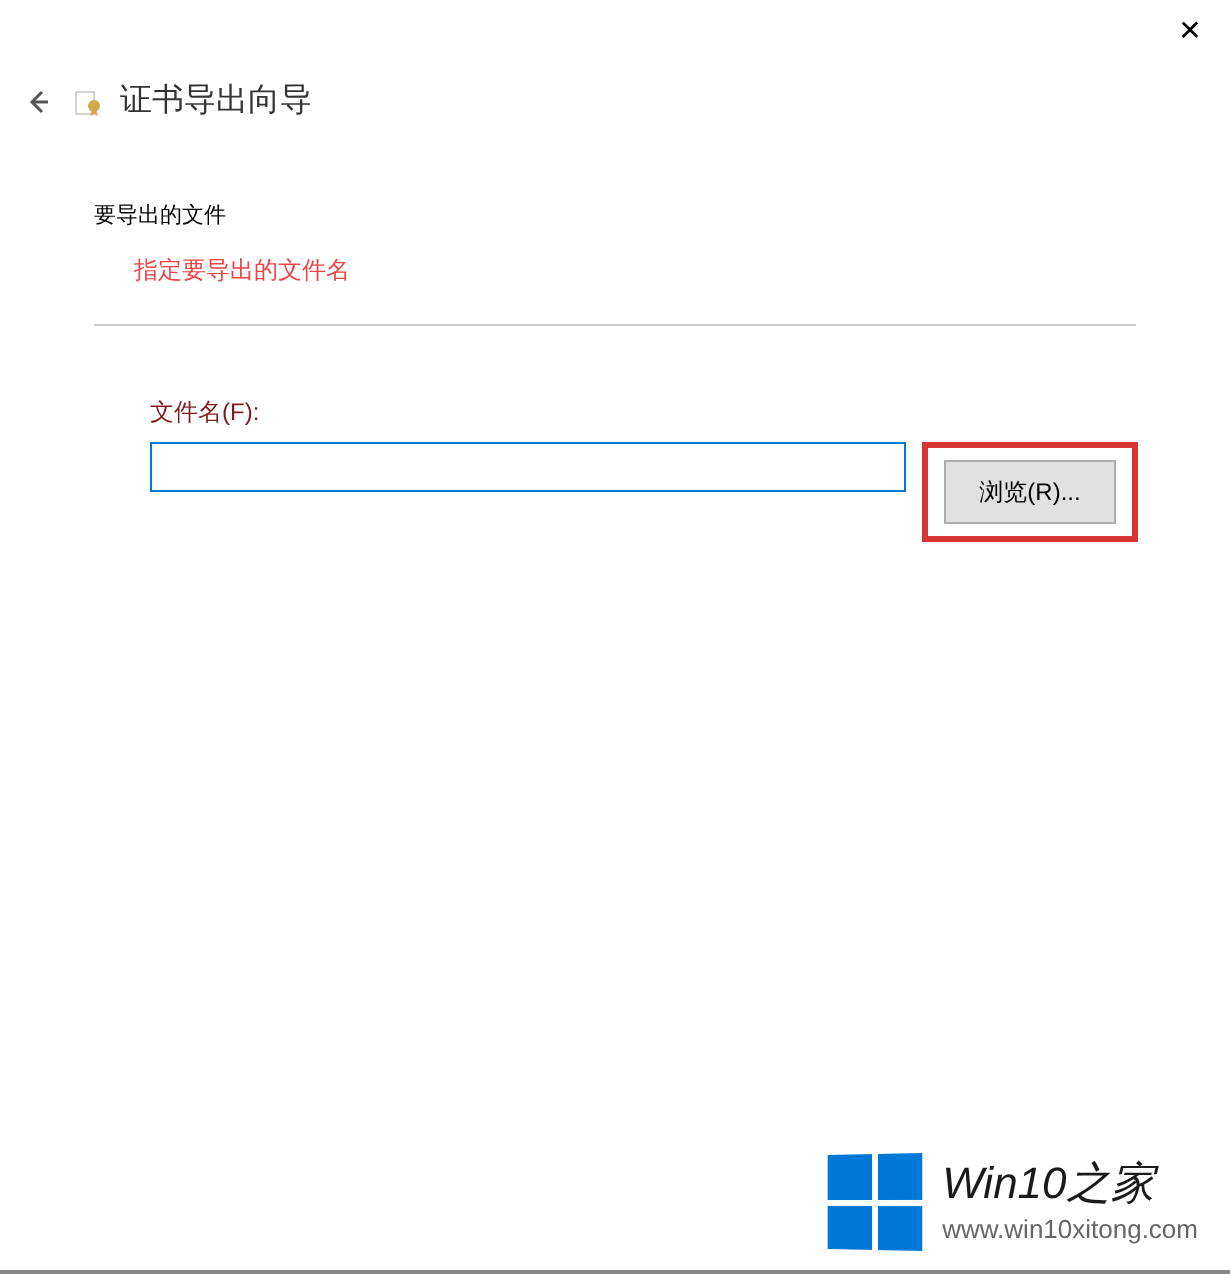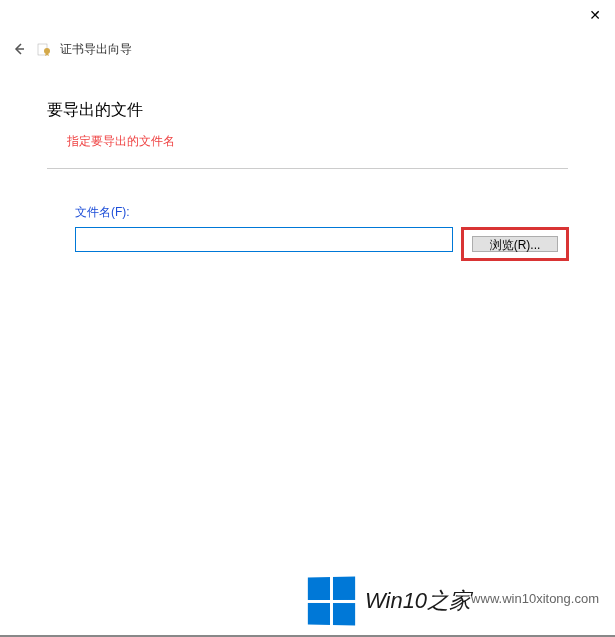--- a/index.html
+++ b/index.html
@@ -46,47 +46,47 @@
       color: #555;
       cursor: pointer;
     }
     .wizard-icon {
       width: 16px;
       height: 16px;
       display: inline-block;
     }
     .wizard-title {
       color: #333;
-      font-size: 12px;
+      font-size: 16px;
     }
     .content {
       position: absolute;
       top: 100px;
       left: 47px;
       right: 47px;
     }
     .section-title {
-      font-size: 16px;
+      font-size: 11px;
       color: #000;
       margin-bottom: 12px;
     }
     .section-desc {
       font-size: 12px;
       color: #ef4444;
       margin-left: 20px;
       margin-bottom: 18px;
     }
     .divider {
       border: none;
       border-top: 1px solid #ccc;
       margin-bottom: 35px;
     }
     .field-label {
       font-size: 12px;
-      color: #1d4ed8;
+      color: #7f1d1d;
       margin-left: 28px;
       margin-bottom: 6px;
     }
     .input-row {
       display: flex;
       align-items: flex-start;
       margin-left: 28px;
       gap: 8px;
     }
     .filename-input {
@@ -97,21 +97,21 @@
       padding: 2px 4px;
       font-size: 12px;
       outline: none;
     }
     .browse-wrap {
       border: 3px solid #d93434;
       padding: 6px 8px;
     }
     .browse-btn {
       width: 86px;
-      height: 16px;
+      height: 32px;
       background: #e1e1e1;
       border: 1px solid #adadad;
       font-size: 12px;
       cursor: pointer;
       font-family: inherit;
     }
     .watermark {
       position: absolute;
       bottom: 12px;
       right: 16px;
@@ -126,21 +126,21 @@
       grid-template-columns: 1fr 1fr;
       grid-template-rows: 1fr 1fr;
       gap: 3px;
       transform: perspective(200px) rotateY(-10deg);
     }
     .win-logo div {
       background: #0078d7;
     }
     .wm-text {
       display: flex;
-      flex-direction: row;
+      flex-direction: column;
       color: #1a1a1a;
     }
     .wm-main {
       font-size: 22px;
       font-weight: 500;
       line-height: 1.1;
       font-style: italic;
     }
     .wm-main .zhi {
       font-style: italic;

